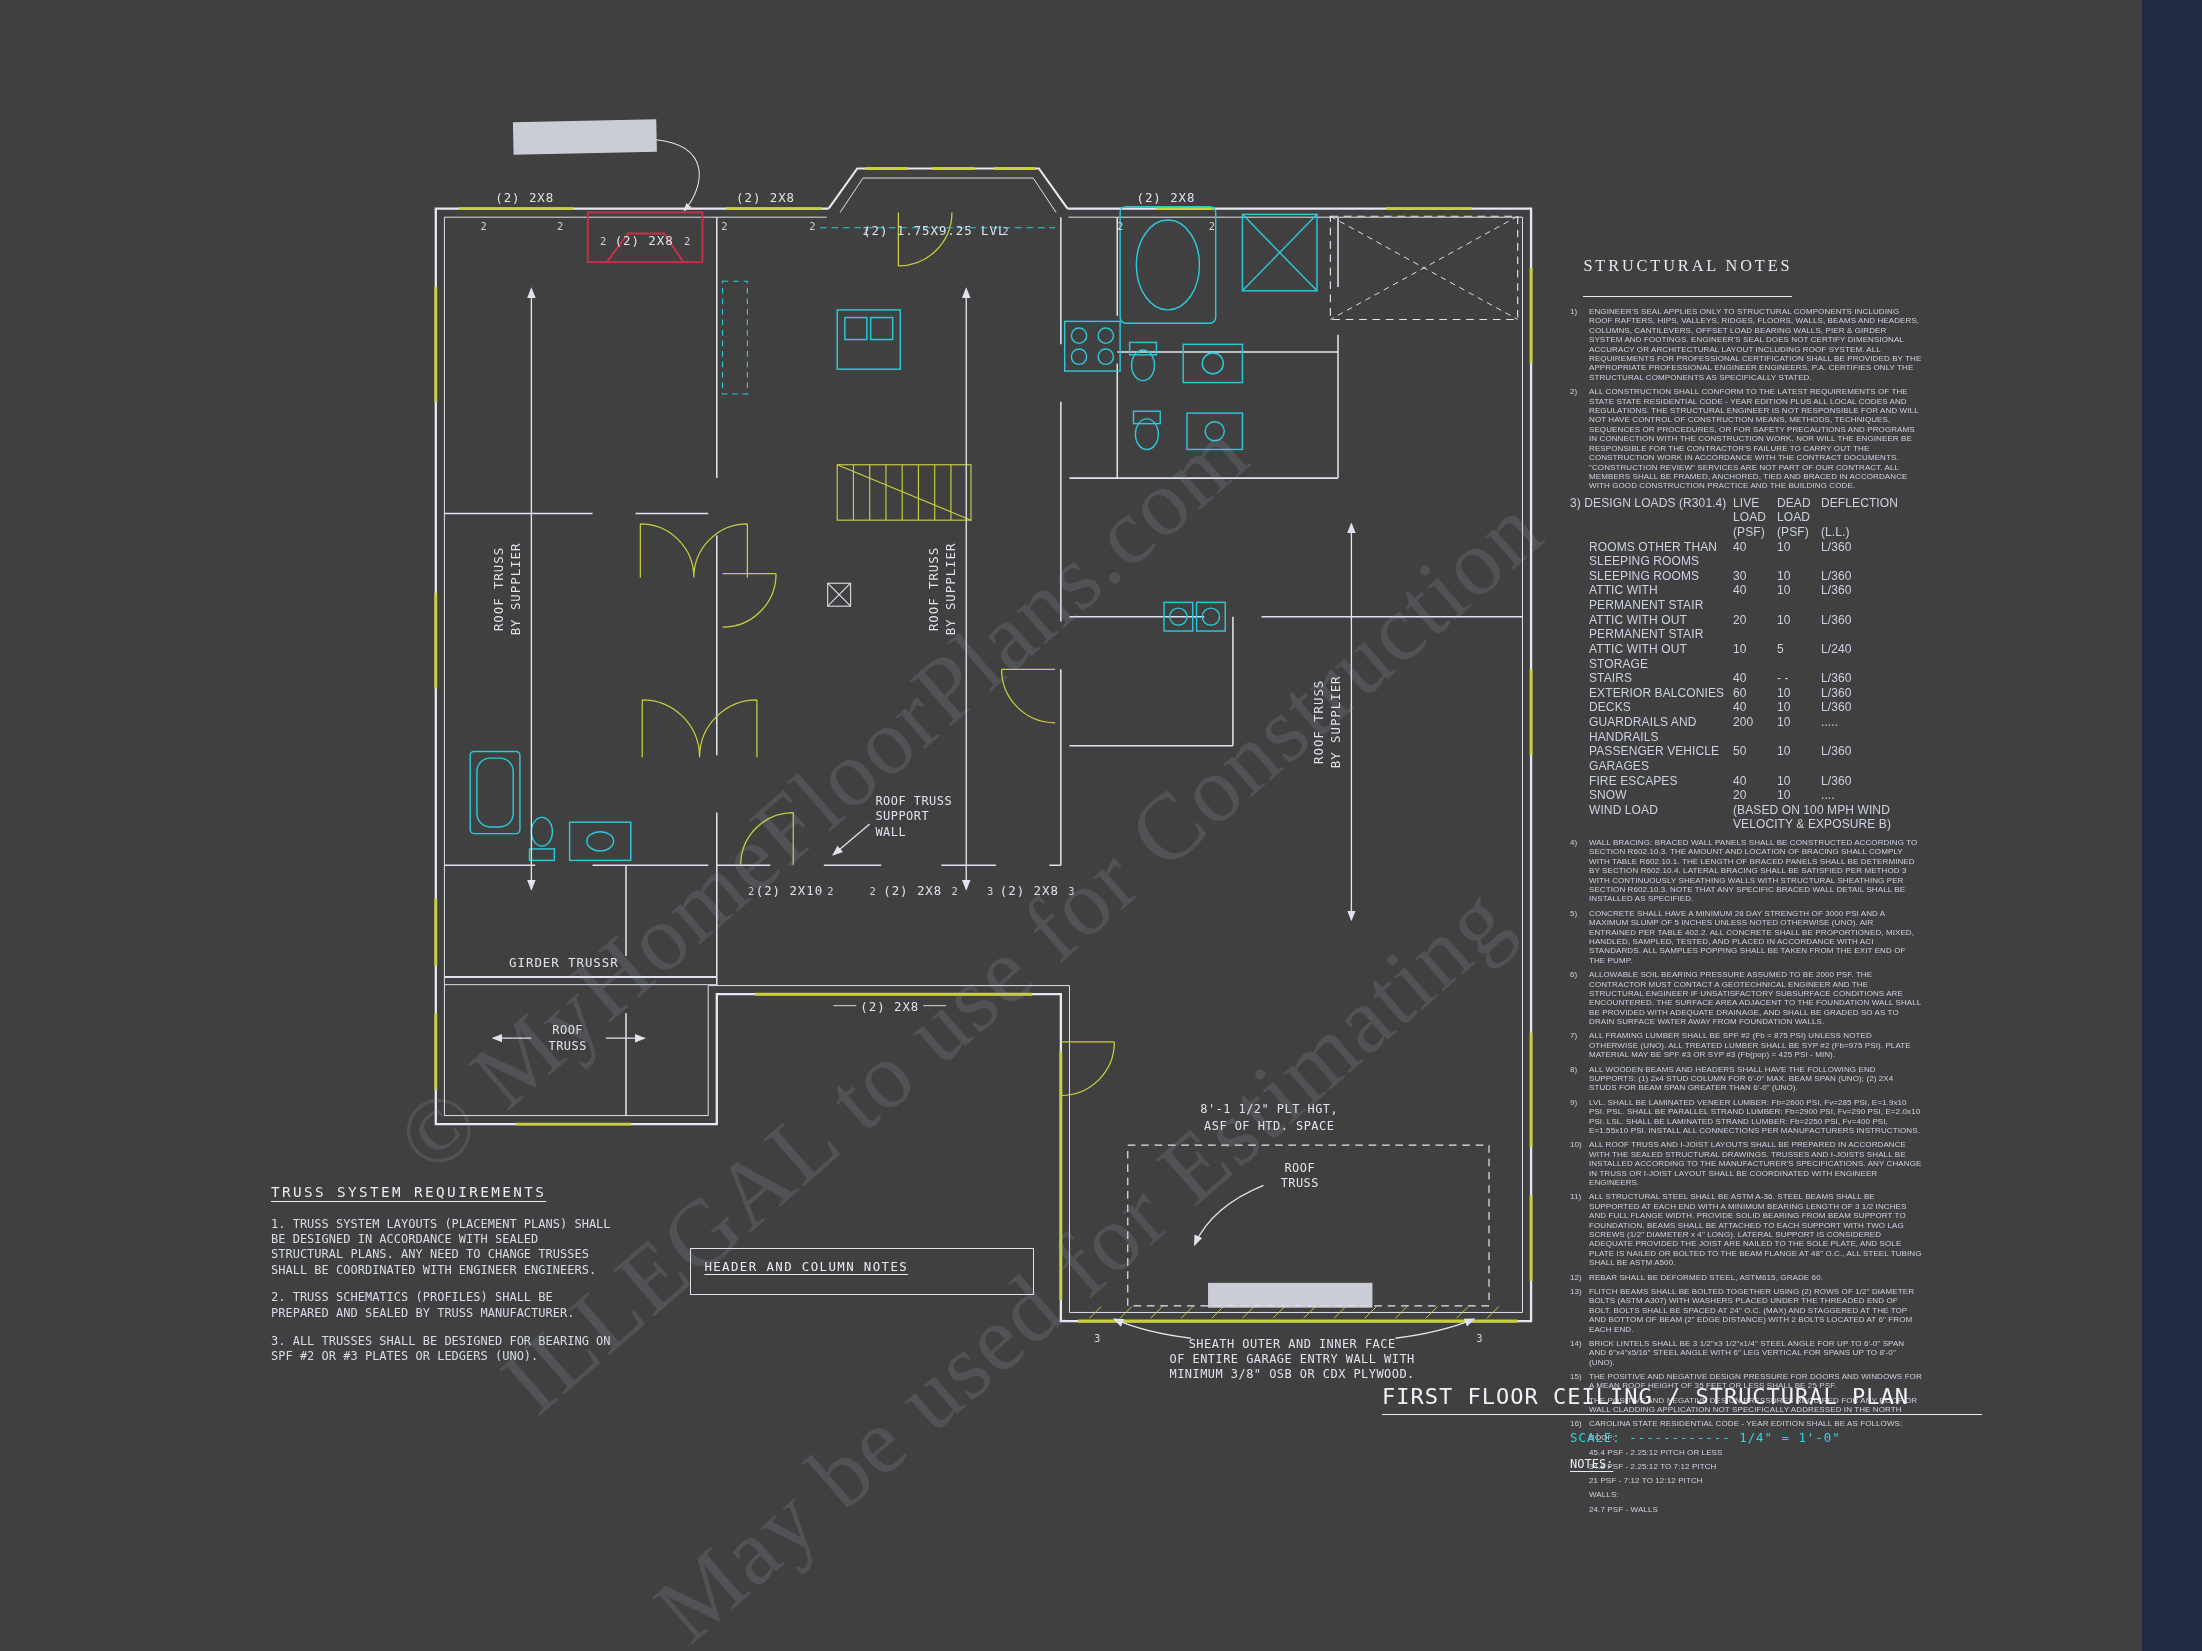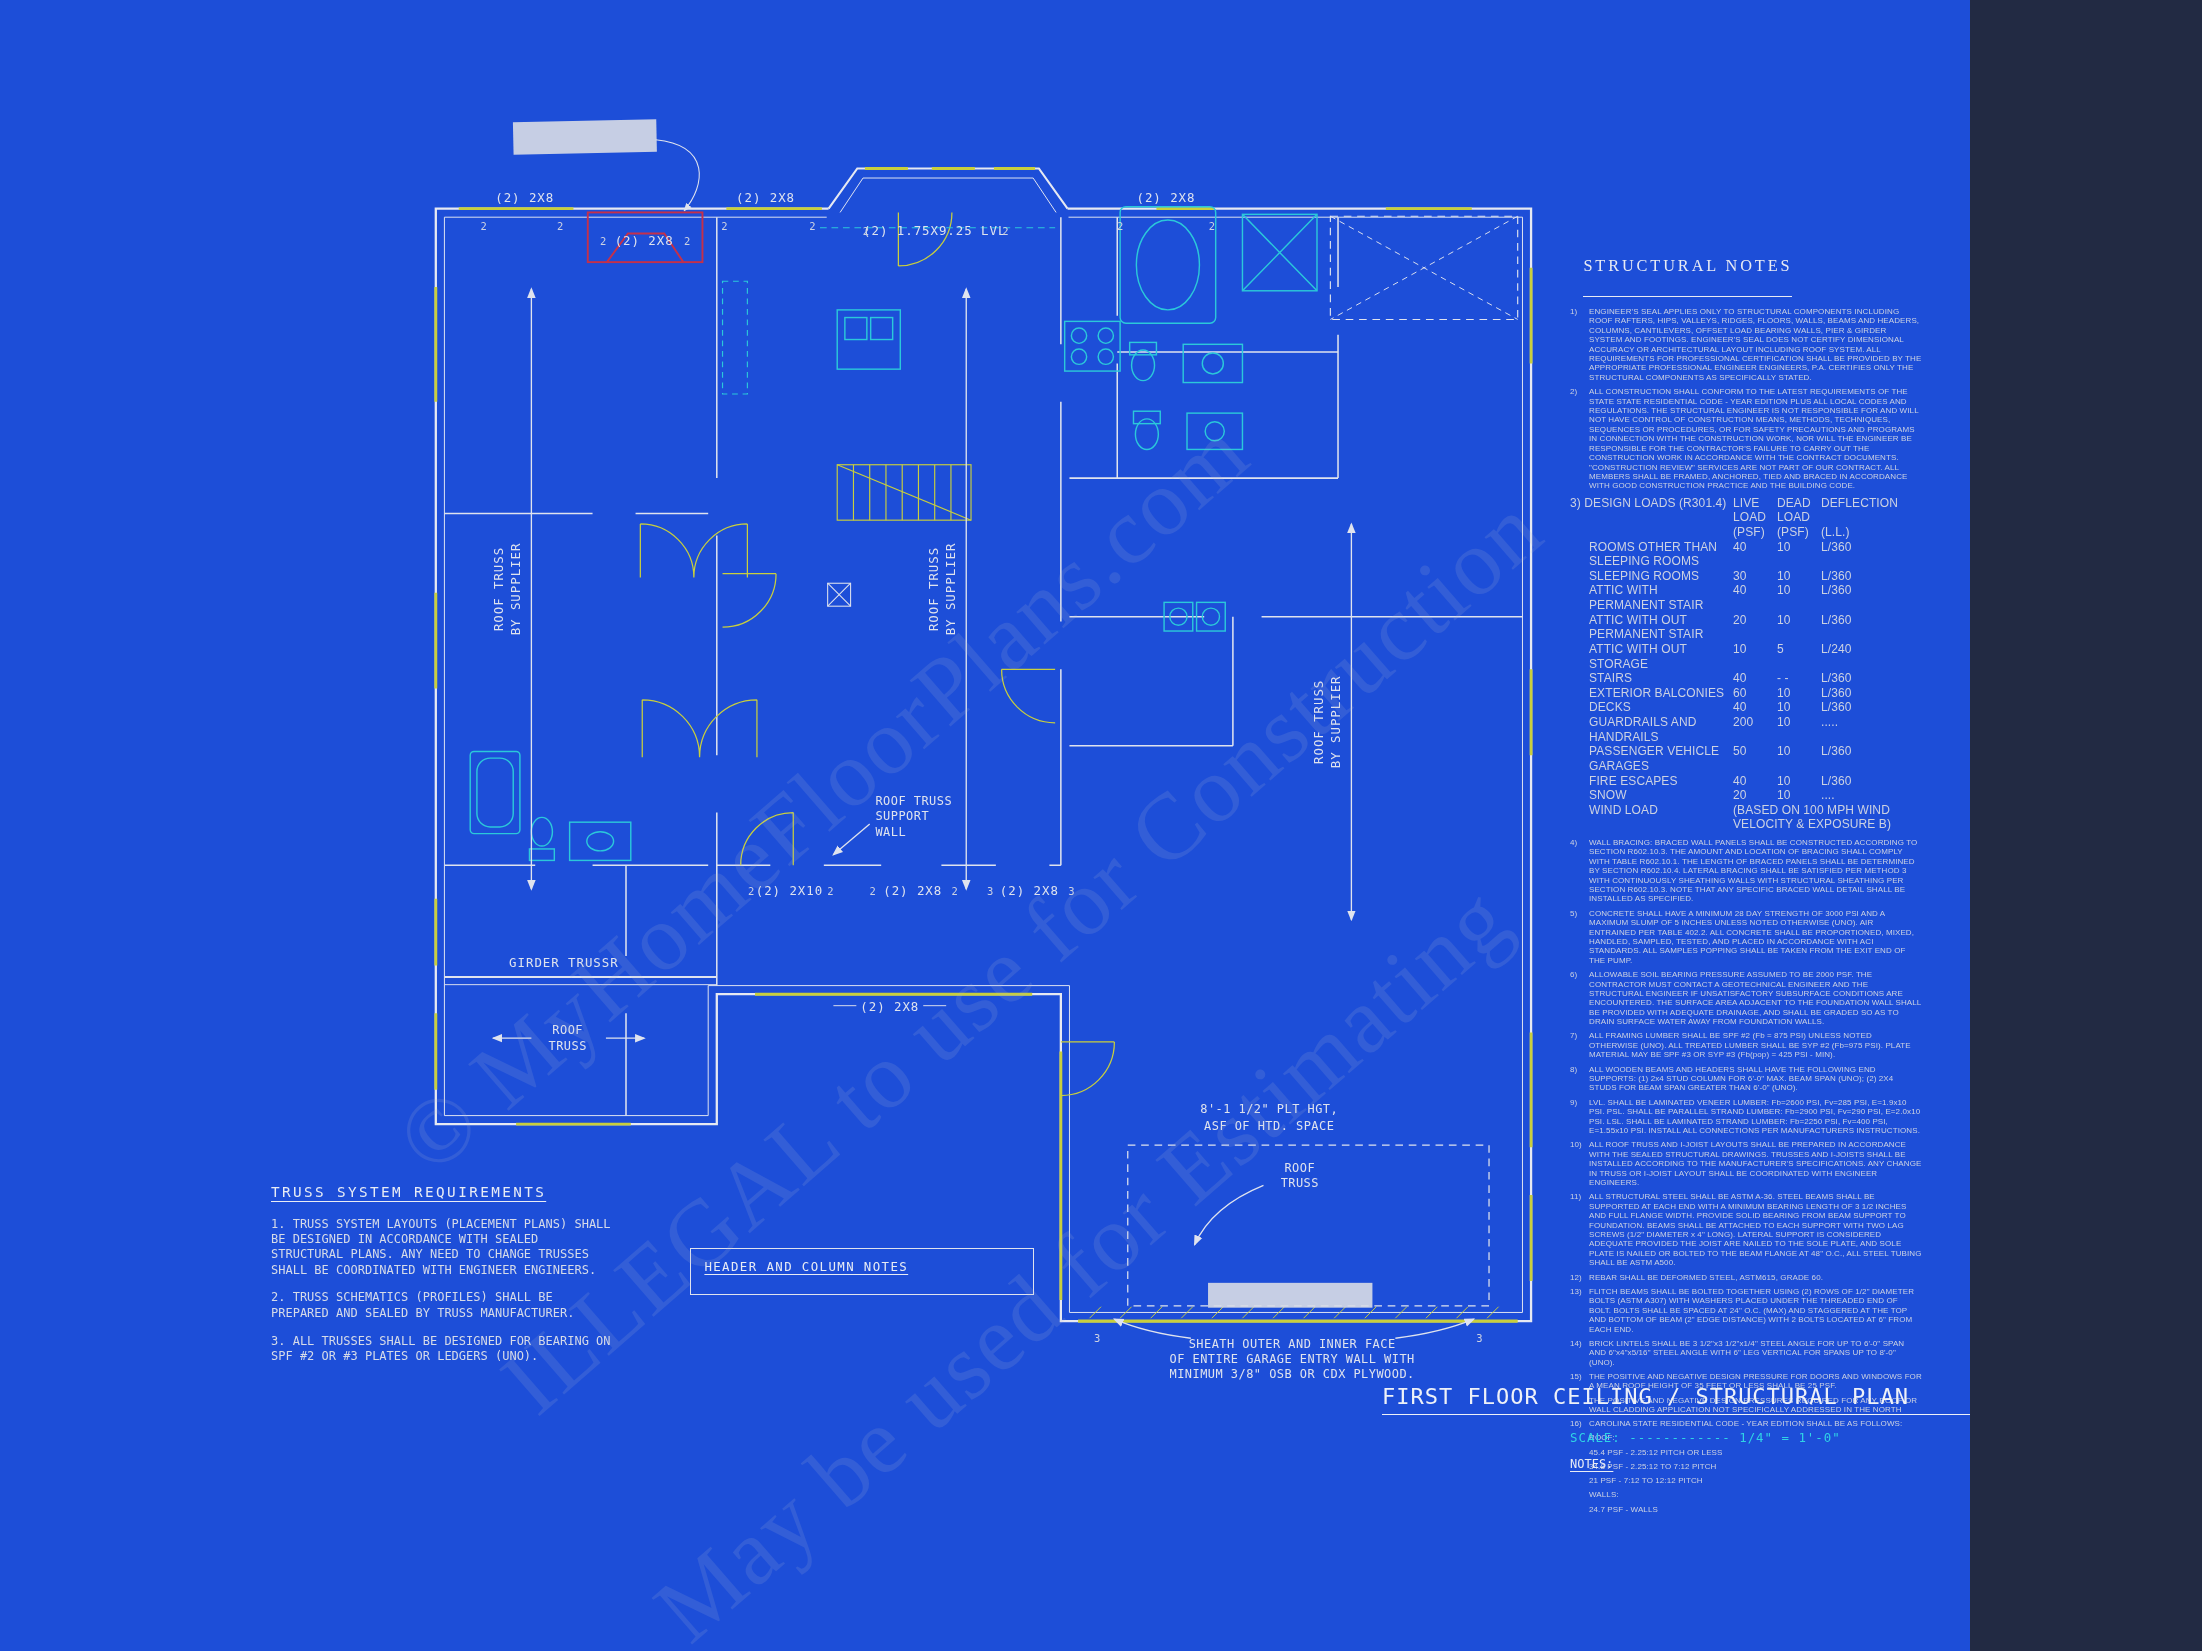--- a/index.html
+++ b/index.html
@@ -1,16 +1,16 @@
 <!DOCTYPE html>
 <html><head>
 <meta charset="utf-8">
 <style>
   html,body{margin:0;padding:0;background:#222a43}
-  .canvas{position:relative;width:1970px;height:1652px;background:#1d4ed8;overflow:hidden;
+  .canvas{position:relative;width:2142px;height:1652px;background:#404040;overflow:hidden;
           font-family:"DejaVu Sans Mono",monospace;color:#dfe3ee}
   svg.plan{position:absolute;left:0;top:0;width:2202px;height:1652px}
   svg text{font-family:"DejaVu Sans Mono",monospace;fill:#dfe3ee}
   .svg-lbl text{font-size:13px;letter-spacing:1px}
   .svg-tick text{font-size:11px;fill:#ccd2e2;text-anchor:middle}
   .svg-note text{font-size:12.5px;letter-spacing:.5px}
 
   
   .wm{position:absolute;font-family:"Liberation Serif",serif;color:#aeb8d4;opacity:.15;
       white-space:nowrap;transform-origin:0 50%;pointer-events:none;z-index:50;font-size:94px;letter-spacing:1.9px}

